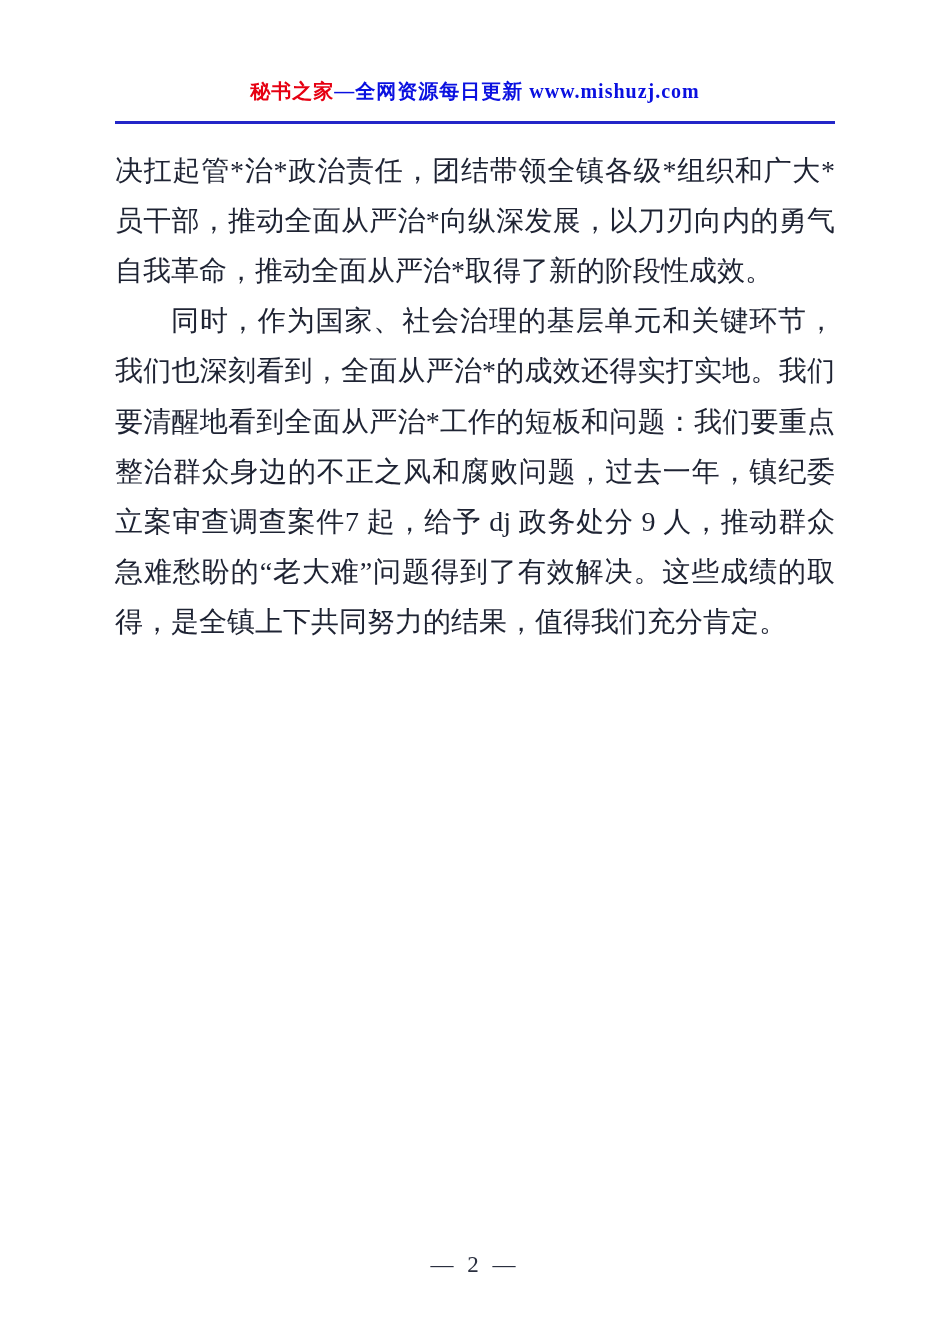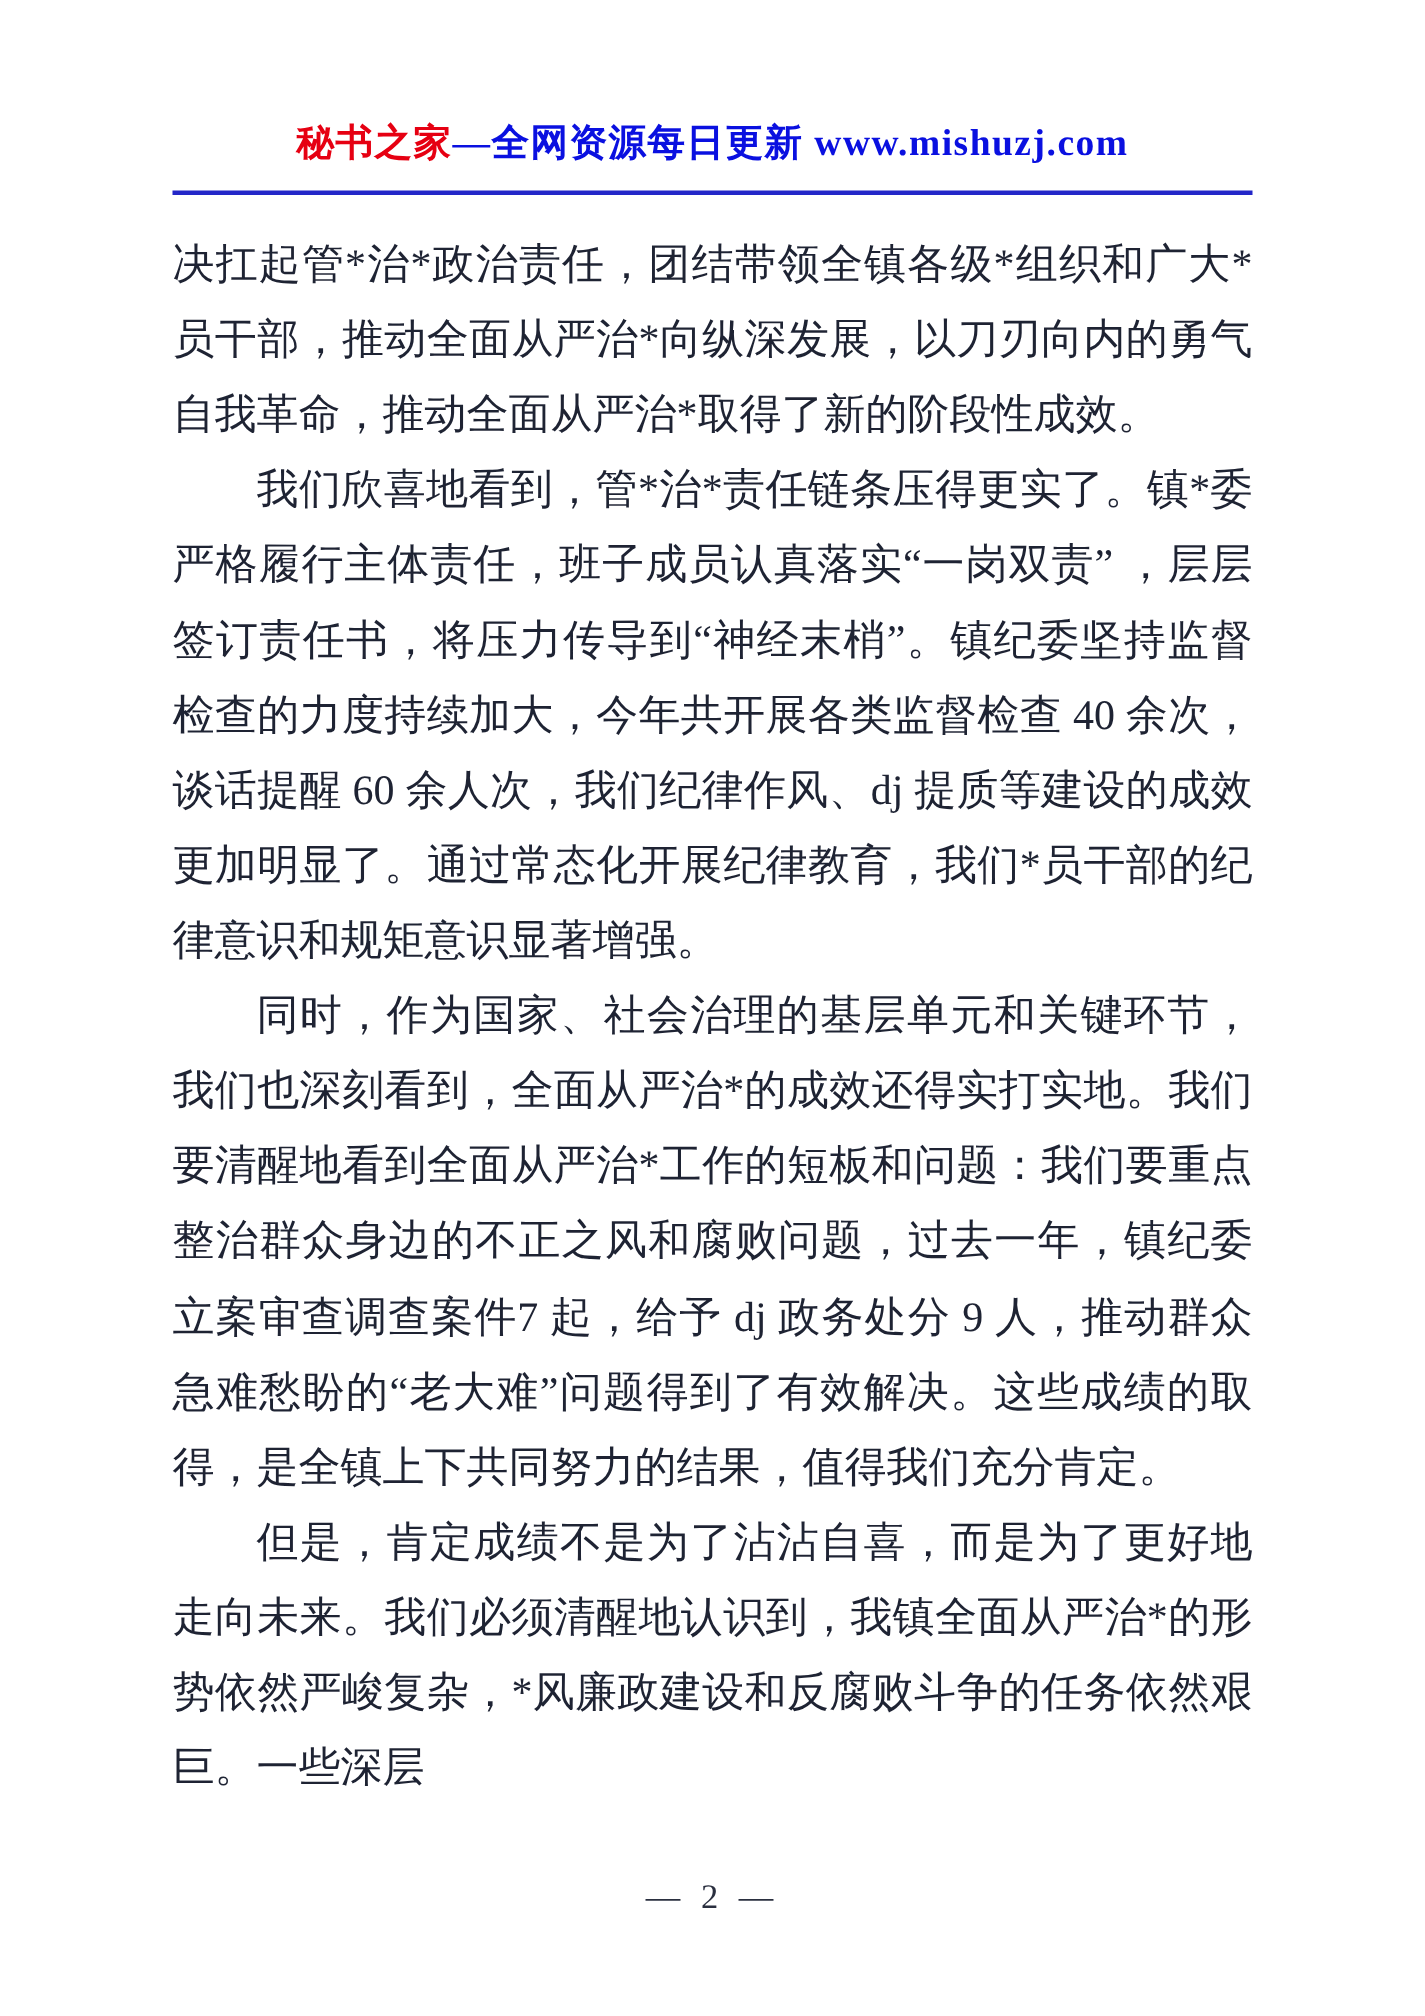--- a/index.html
+++ b/index.html
@@ -14,21 +14,21 @@
     flex-direction:column;
     font-family:"Liberation Serif","DejaVu Serif",serif;
     overflow:hidden;
   }
   .site-header{
     margin:78px 115px 0 115px;
     text-align:center;
     padding-bottom:16px;
     border-bottom:3px solid #2326c8;
     font-weight:bold;
-    font-size:25px;
+    font-size:20px;
     letter-spacing:1px;
     white-space:nowrap;
   }
   .brand{color:#e60012;}
   .tagline{color:#0a10e0;}
   .doc-body{
     margin:22px 115px 0 115px;
     color:#1e2333;
     font-size:28px;
     line-height:1.79;
@@ -53,20 +53,18 @@
 <body>
 
 <div class="page">
 
   <div class="site-header">
     <span class="brand">秘书之家</span><span class="tagline">—全网资源每日更新 www.mishuzj.com</span>
   </div>
 
   <div class="doc-body">
       <p class="no-indent">决扛起管*治*政治责任，团结带领全镇各级*组织和广大*员干部，推动全面从严治*向纵深发展，以刀刃向内的勇气自我革命，推动全面从严治*取得了新的阶段性成效。</p>
-      <p>我们欣喜地看到，管*治*责任链条压得更实了。镇*委严格履行主体责任，班子成员认真落实“一岗双责” ，层层签订责任书，将压力传导到“神经末梢”。镇纪委坚持监督检查的力度持续加大，今年共开展各类监督检查 40 余次，谈话提醒 60 余人次，我们纪律作风、dj 提质等建设的成效更加明显了。通过常态化开展纪律教育，我们*员干部的纪律意识和规矩意识显著增强。</p>
       <p>同时，作为国家、社会治理的基层单元和关键环节，我们也深刻看到，全面从严治*的成效还得实打实地。我们要清醒地看到全面从严治*工作的短板和问题：我们要重点整治群众身边的不正之风和腐败问题，过去一年，镇纪委立案审查调查案件7 起，给予 dj 政务处分 9 人，推动群众急难愁盼的“老大难”问题得到了有效解决。这些成绩的取得，是全镇上下共同努力的结果，值得我们充分肯定。</p>
-      <p>但是，肯定成绩不是为了沾沾自喜，而是为了更好地走向未来。我们必须清醒地认识到，我镇全面从严治*的形势依然严峻复杂，*风廉政建设和反腐败斗争的任务依然艰巨。一些深层</p>
     </div>
 
   <div class="page-footer">— 2 —</div>
 
 </div>
 
 </body></html>

